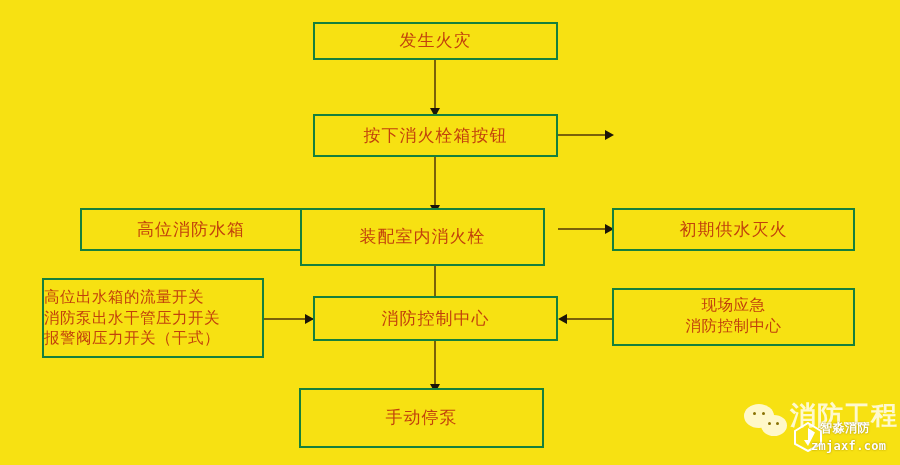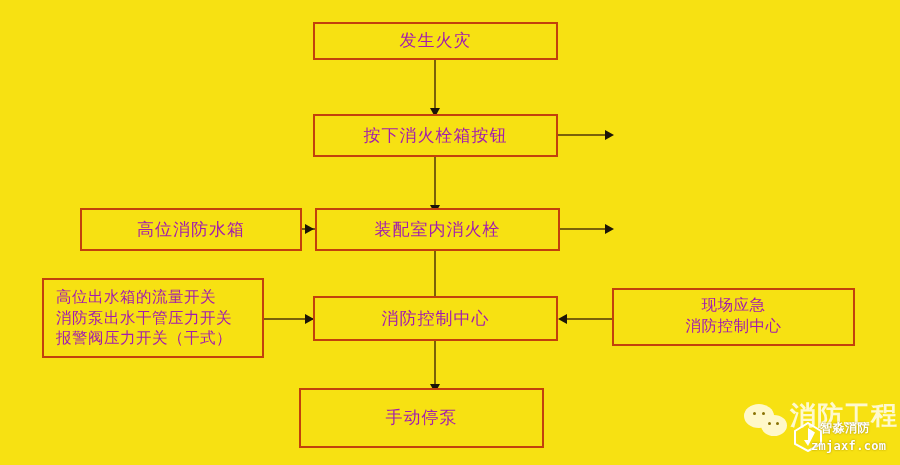--- a/index.html
+++ b/index.html
@@ -18,42 +18,42 @@
     position: relative;
     width: 900px;
     height: 465px;
     background: #F7E112;
   }
 
   
   .node {
     position: absolute;
     box-sizing: border-box;
-    border: 2px solid #c2410c;
+    border: 2px solid #15803d;
     background: #F7E112;
-    color: #a21caf;
+    color: #c2410c;
     display: flex;
     align-items: center;
     justify-content: center;
     text-align: center;
     font-family: "DejaVu Serif", "Liberation Serif", serif;
     font-size: 17px;
     line-height: 1.38;
     letter-spacing: 1px;
     white-space: pre-line;
     z-index: 3;
   }
   .node.multiline {
     font-size: 15.5px;
     letter-spacing: 0.5px;
     line-height: 1.34;
   }
   .node.left-align {
     justify-content: flex-start;
-    padding-left: 12px;
+    padding-left: 0;
     text-align: left;
   }
 
   
   .conn {
     position: absolute;
     background: #7A6109;
     z-index: 2;
   }
   .conn.v { width: 2px; }
@@ -193,22 +193,23 @@
   <div class="conn v" style="left:434px; top:341px; height:47px;"></div>
   <div class="arrowhead down" style="left:430px; top:384px;"></div>
 
   <div class="node" style="left:313px; top:22px; width:245px; height:38px;">发生火灾</div>
 
   <div class="node" style="left:313px; top:114px; width:245px; height:43px;">按下消火栓箱按钮</div>
 
 
   <div class="node" style="left:42px; top:208px; width:222px; height:43px;margin-left:38px;">高位消防水箱</div>
 
-  <div class="node" style="left:315px; top:208px; width:245px; height:43px;">装配室内消火栓</div>
-
+  <div class="node" style="left:300px; top:208px; width:245px; height:58px;">装配室内消火栓</div>
+
+  <div class="node" style="left:612px; top:208px; width:243px; height:43px;">初期供水灭火</div>
 
   <div class="node multiline left-align" style="left:42px; top:278px; width:222px; height:80px;">高位出水箱的流量开关
 消防泵出水干管压力开关
 报警阀压力开关（干式）</div>
 
   <div class="node" style="left:313px; top:296px; width:245px; height:45px;">消防控制中心</div>
 
   <div class="node multiline" style="left:612px; top:288px; width:243px; height:58px;font-family:Liberation Mono, monospace;">现场应急
 消防控制中心</div>
 

